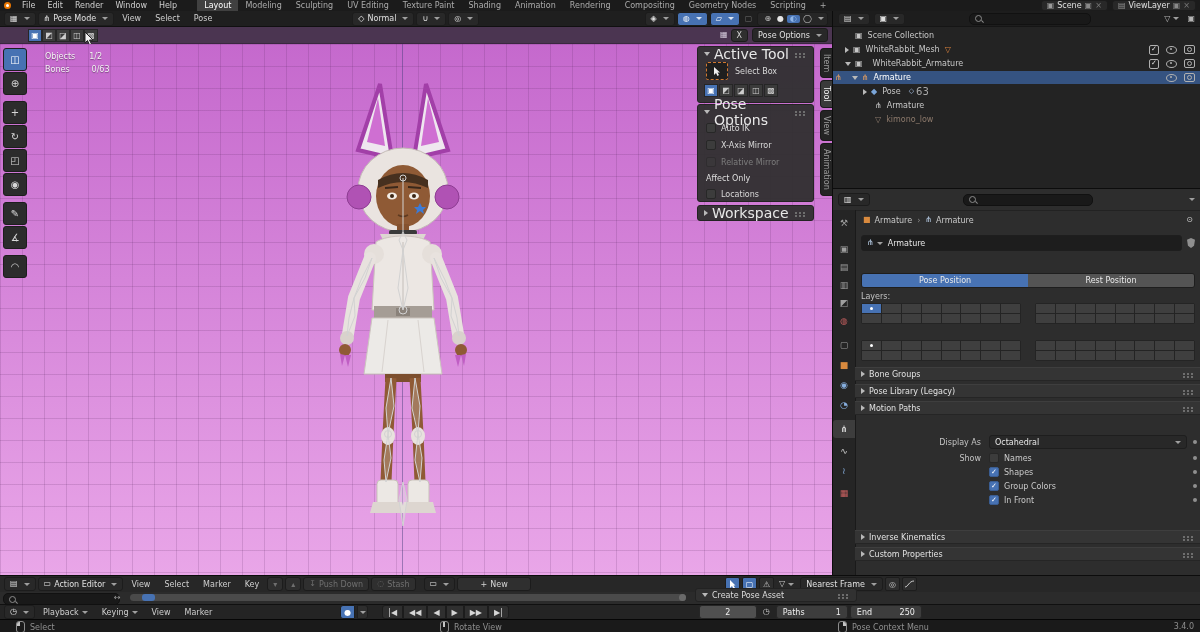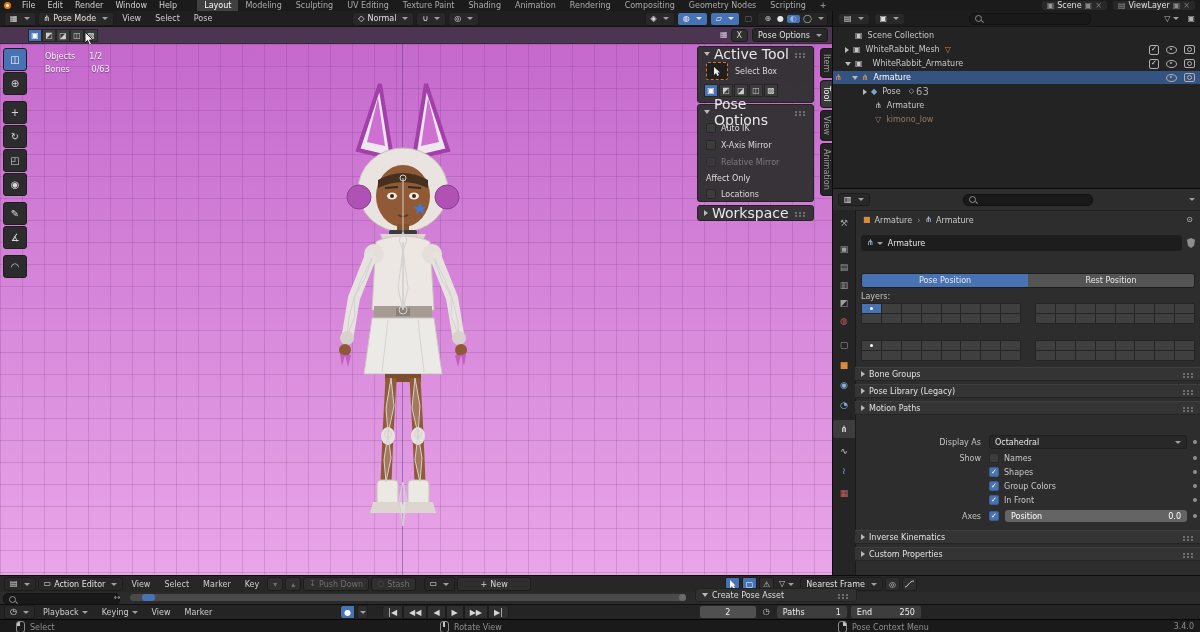--- a/index.html
+++ b/index.html
@@ -640,29 +640,20 @@
     <span class="chk on"></span>
     <span style="margin-left:5px;flex:1">Group Colors</span>
     <span class="dot"></span>
   </div>
   <div class="prow" style="top:305px;height:12px">
     <span class="plabel"></span>
     <span class="chk on"></span>
     <span style="margin-left:5px;flex:1">In Front</span>
     <span class="dot"></span>
   </div>
-  <div class="prow" style="top:320px;height:14px">
-    <span class="plabel">Axes</span>
-    <span class="chk on"></span>
-    <span class="w-slider" style="margin-left:6px">
-      <span>Position</span>
-      <span style="margin-left:auto">0.0</span>
-    </span>
-    <span class="dot" style="margin-left:6px"></span>
-  </div>
 
   <div class="phead" style="top:341px">
       <span class="tri-r"></span>
       <span>Inverse Kinematics</span>
       <span class="ddots"></span>
     </div>
   <div class="phead" style="top:358px">
       <span class="tri-r"></span>
       <span>Custom Properties</span>
       <span class="ddots"></span>

